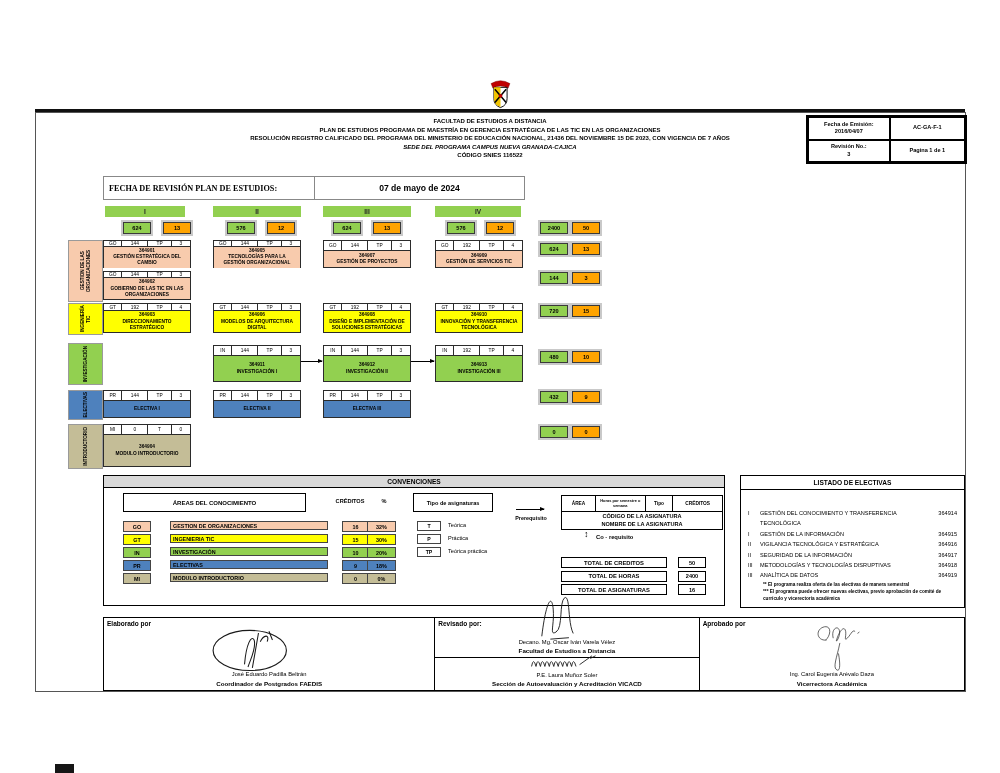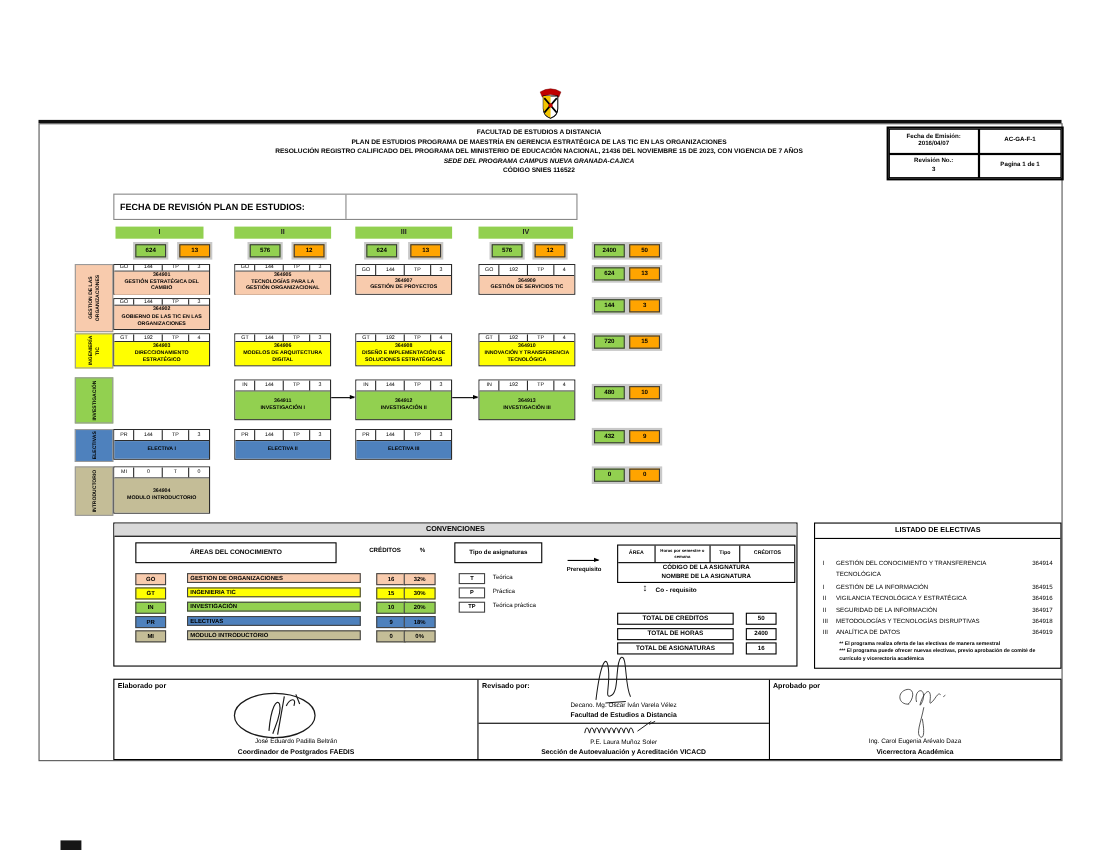--- a/index.html
+++ b/index.html
@@ -14,21 +14,21 @@
   .doc-header{position:absolute;left:150px;top:117px;width:680px;text-align:center;line-height:8.6px;}
   .doc-header div{font-size:6px;font-weight:bold;}
   .doc-header .l4{font-style:italic;}
   .info-box{position:absolute;left:806px;top:115px;width:157px;height:45px;border:2px solid #000;
             display:grid;grid-template-columns:52% 48%;grid-template-rows:50% 50%;}
   .info-box>div{border:.5px solid #000;display:flex;flex-direction:column;align-items:center;justify-content:center;
             font-size:5.6px;font-weight:bold;text-align:center;line-height:1.35;}
   
   .rev-row{position:absolute;left:103px;top:176px;width:420px;height:22px;border:1px solid #888;display:flex;}
   .rev-row .cell{display:flex;align-items:center;font-weight:bold;}
-  .rev-label{width:205px;border-right:1px solid #888;padding-left:5px;font-size:8.2px;}
+  .rev-label{width:205px;border-right:1px solid #888;padding-left:5px;font-size:8.2px;font-family:Liberation Serif, serif;}
   .rev-value{flex:1;justify-content:center;font-size:8.6px;}
   
   .sem-bar{position:absolute;top:206px;height:11px;background:#92D050;display:flex;align-items:center;
            justify-content:center;font-size:6.5px;font-weight:bold;color:#222;}
   .mini{position:absolute;width:26px;height:10px;border:1px solid #3a3a3a;box-shadow:0 0 0 2px #c9c9c9;
         display:flex;align-items:center;justify-content:center;font-size:5.6px;font-weight:bold;}
   .mini.green{background:#92D050}
   .mini.orange{background:#FFA400}
   .area-label{position:absolute;left:68px;width:33px;border:1px solid #9a9a9a;display:flex;
               align-items:center;justify-content:center;}
@@ -143,20 +143,21 @@
       <span>Revisión No.:</span>
       <span>3</span>
     </div>
     <div>
       <span>Pagina 1 de 1</span>
     </div>
   </div>
 
   <div class="rev-row">
     <div class="cell rev-label">FECHA DE REVISIÓN PLAN DE ESTUDIOS:</div>
+    <div class="cell rev-value">07 de mayo de 2024</div>
   </div>
 
   <div id="grid">
     <div class="arrow" style="left:301px;top:361px;width:21px;"></div>
     <div class="arrow" style="left:411px;top:361px;width:23px;"></div>
   <div class="sem-bar" style="left: 105px; width: 80px;">I</div>
   <div class="mini green" style="left: 123px; top: 222px;">624</div>
   <div class="mini orange" style="left: 163px; top: 222px;">13</div>
 <div class="sem-bar" style="left: 213px; width: 88px;">II</div>
   <div class="mini green" style="left: 227px; top: 222px;">576</div>

